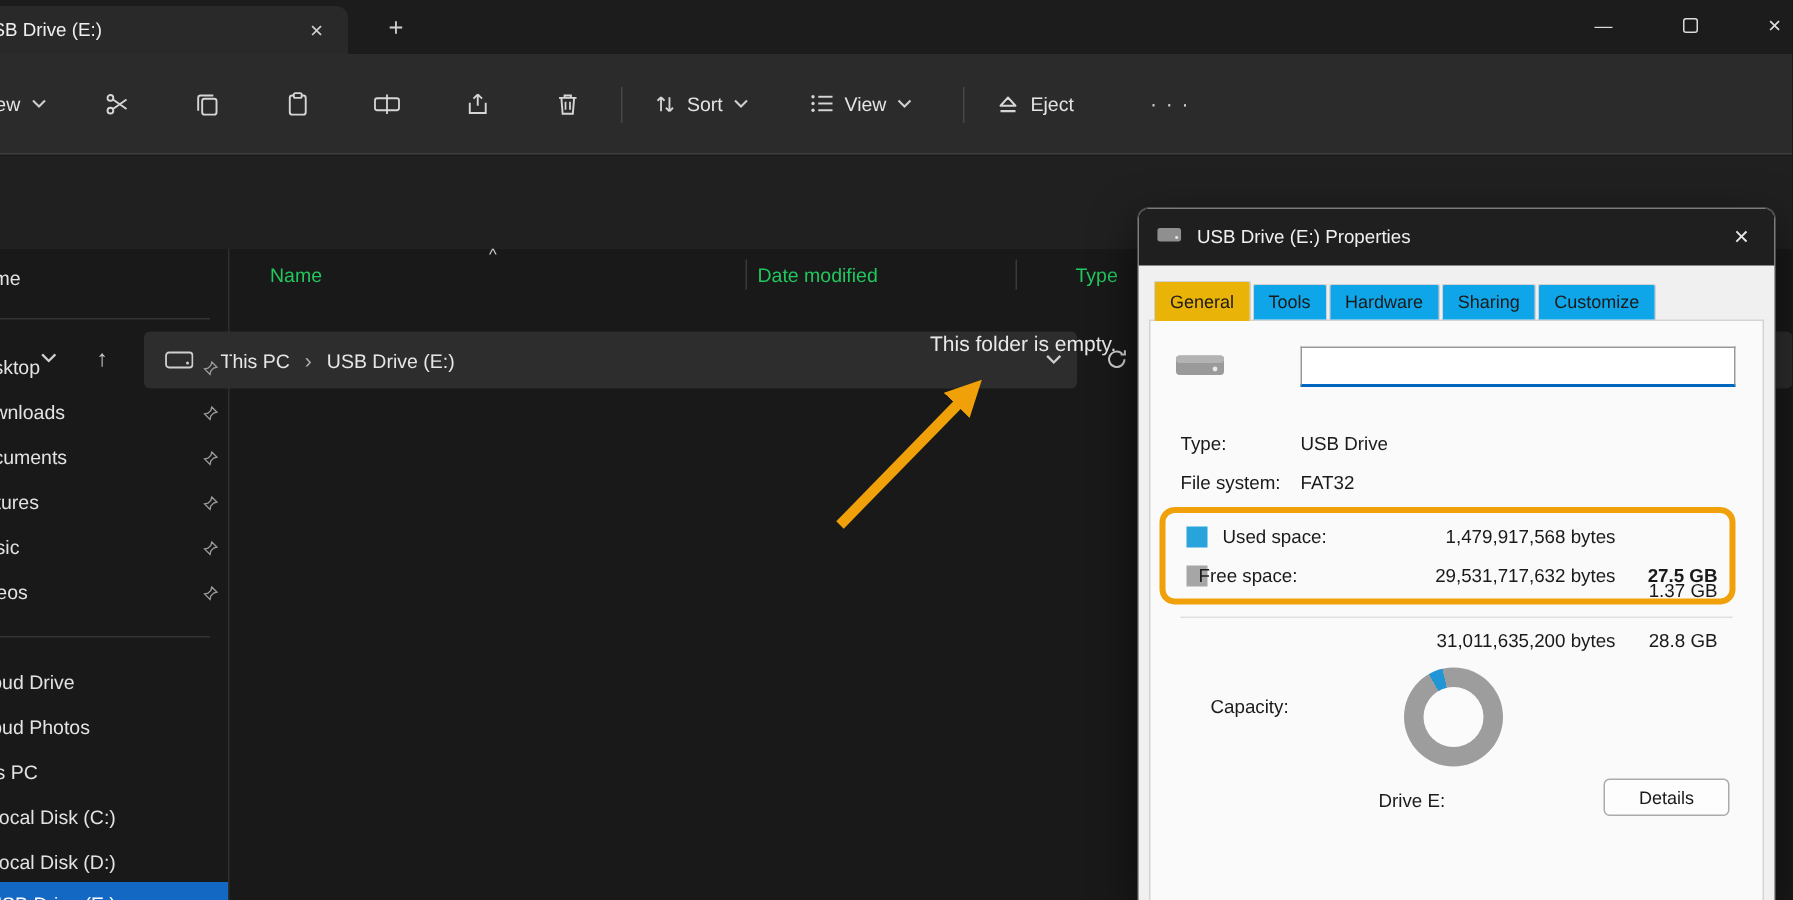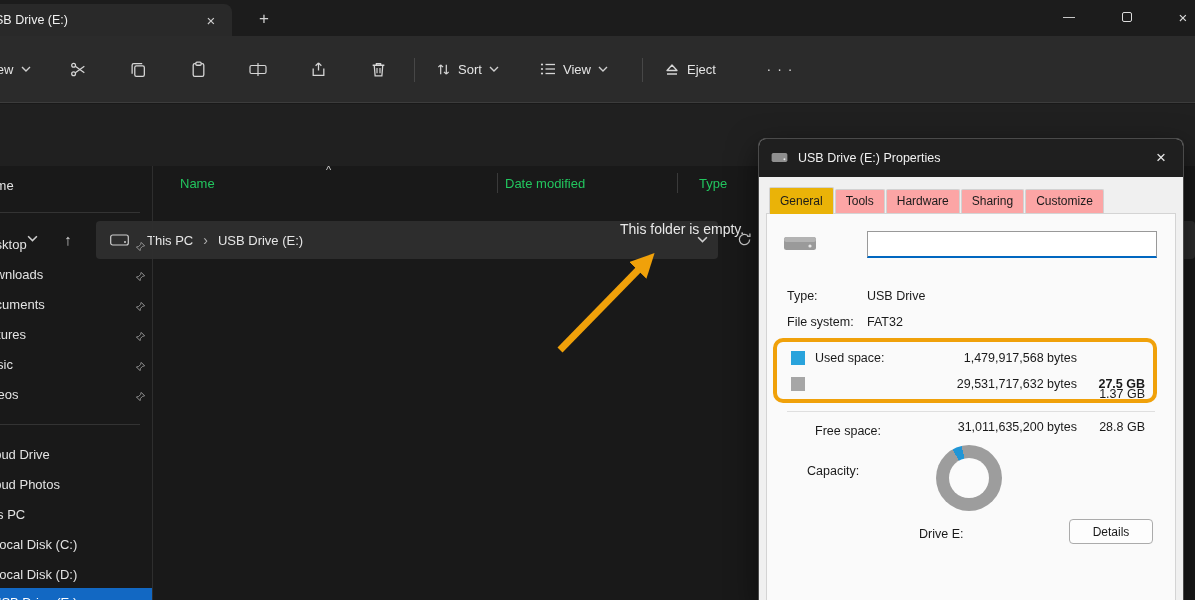--- a/index.html
+++ b/index.html
@@ -79,21 +79,21 @@
     background:#f0f0f0; border-radius:8px 8px 0 0; overflow:hidden;
     box-shadow:0 10px 30px rgba(0,0,0,0.55); border:1px solid #4a4a4a; border-bottom:none; }
   .dlg-title { position:absolute; top:0; left:0; right:0; height:38px; background:#1f1f1f;
     display:flex; align-items:center; }
   .dlg-title-text { color:#f0f0f0; font-size:12.5px; margin-left:10px; }
   .dlg-close { position:absolute; right:0; top:0; width:44px; height:38px; display:flex; align-items:center;
     justify-content:center; color:#e8e8e8; font-size:17px; }
   .dlg-ticon { margin-left:12px; }
 
   .ptabs { position:absolute; top:50px; left:10px; height:24px; display:flex; align-items:flex-end; z-index:3; }
-  .ptab { font-size:12px; color:#1b1b1b; padding:4px 10px 5px 10px; background:#fca5a5;
+  .ptab { font-size:12px; color:#1b1b1b; padding:4px 10px 5px 10px; background:#0ea5e9;
     border:1px solid #d2d2d2; border-bottom:none; margin-right:1px; border-radius:2px 2px 0 0; }
   .ptab.active { background:#eab308; padding-top:6px; padding-bottom:6px; position:relative; top:1px; }
   .pane { position:absolute; top:74px; left:7px; right:7px; bottom:0; background:#fafafa;
     border:1px solid #d4d4d4; border-bottom:none; z-index:1; }
 
   .dlg-el { position:absolute; z-index:2; font-size:12.5px; color:#1a1a1a; }
   .drive-big { left:24px; top:94px; }
   .label-input { left:108px; top:92px; width:290px; height:27px; background:#ffffff;
     border:1px solid #999999; border-bottom:2px solid #0067c0; font-size:12.5px; padding:0 6px;
     font-family:"Liberation Sans", sans-serif; outline:none; }
@@ -325,21 +325,21 @@
       <span class="side-label lvl2">USB Drive (E:)</span>
     </div>
   </div>
 
   <div class="cols">
     <span class="col-caret">^</span>
     <span class="col-label" style="left:26px;">Name</span>
     <span class="col-sep" style="left:343px;"></span>
     <span class="col-label" style="left:351px;">Date modified</span>
     <span class="col-sep" style="left:523px;"></span>
-    <span class="col-label" style="left:545px;">Type</span>
+    <span class="col-label" style="left:563px;">Type</span>
   </div>
 
   <div class="empty-msg">This folder is empty.</div>
 
   <svg class="annot-arrow" width="140" height="130" viewBox="0 0 140 130">
     <defs>
       <marker id="ah" markerUnits="userSpaceOnUse" markerWidth="26" markerHeight="26" refX="6" refY="12" orient="auto">
         <path d="M0,0 L24,12 L0,24 Z" fill="#f0a10a"></path>
       </marker>
     </defs>
@@ -380,21 +380,21 @@
     <span class="dlg-el" style="left:108px;top:150px;">USB Drive</span>
     <span class="dlg-el" style="left:28px;top:176px;">File system:</span>
     <span class="dlg-el" style="left:108px;top:176px;">FAT32</span>
 
     <span class="dlg-el swatch" style="left:32px;top:212px;background:#29a3dc;"></span>
     <span class="dlg-el" style="left:56px;top:212px;">Used space:</span>
     <span class="dlg-el num-bytes" style="top:212px;">1,479,917,568 bytes</span>
     <span class="dlg-el num-size" style="top:204px;margin-top:44px;">1.37 GB</span>
 
     <span class="dlg-el swatch" style="left:32px;top:238px;background:#a6a6a6;"></span>
-    <span class="dlg-el" style="left:56px;top:238px;margin-top:47px;">Free space:</span>
+    <span class="dlg-el" style="left:40px;top:238px;">Free space:</span>
     <span class="dlg-el num-bytes" style="top:238px;">29,531,717,632 bytes</span>
     <span class="dlg-el num-size" style="top:238px;font-weight:bold;">27.5 GB</span>
 
     <div class="hl-box"></div>
 
     <div class="dlg-hr" style="top:272px;"></div>
 
     <span class="dlg-el" style="left:48px;top:281px;margin-top:44px;">Capacity:</span>
     <span class="dlg-el num-bytes" style="top:281px;">31,011,635,200 bytes</span>
     <span class="dlg-el num-size" style="top:281px;">28.8 GB</span>

